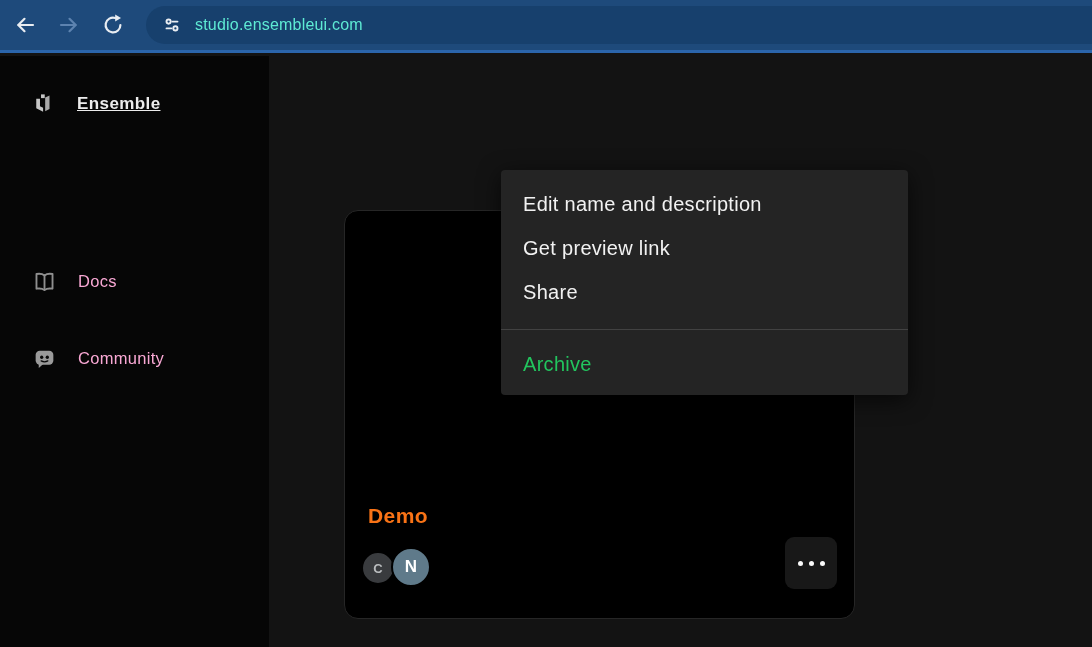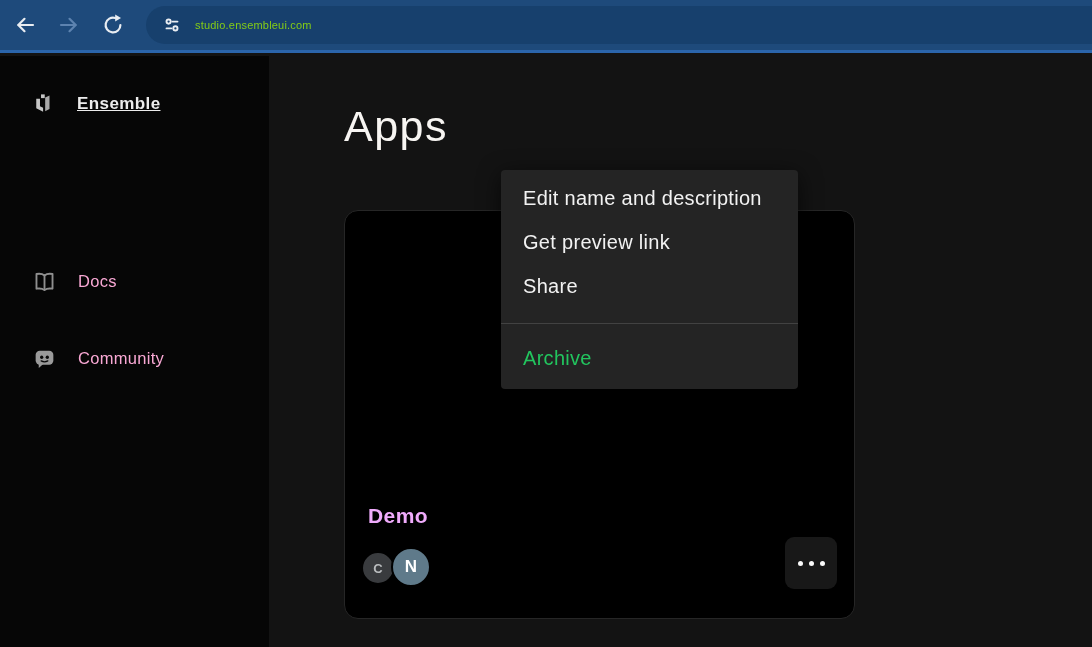--- a/index.html
+++ b/index.html
@@ -24,21 +24,21 @@
   .omnibox {
     flex:1; height:38px; margin-left:8px;
     background:#17406d; border-radius:19px 0 0 19px;
     display:flex; align-items:center; padding-left:13px;
   }
   .omnibox-icon-wrap {
     width:26px; height:26px; border-radius:50%;
     display:flex; align-items:center; justify-content:center;
   }
   .omnibox-url {
-    color:#84cc16; font-size:11px; margin-left:10px; letter-spacing:0.2px;
+    color:#5eead4; font-size:16px; margin-left:10px; letter-spacing:0.2px;
   }
 
   
   .sidebar {
     position:absolute; top:56px; left:0; width:269px; height:591px;
     background:#060606;
   }
   .brand { position:absolute; top:33px; left:29px; display:flex; align-items:center; }
   .brand-label { color:#ececec; font-size:17px; font-weight:700; margin-left:19px; letter-spacing:0.4px;text-decoration:underline; }
   .nav-item {
@@ -60,21 +60,21 @@
   .page-title {
     position:absolute; top:46px; left:75px;
     color:#f7f5f2; font-size:43px; font-weight:300; letter-spacing:1.5px;
   }
   .app-card {
     position:absolute; top:154px; left:75px; width:511px; height:409px;
     background:#000000; border:1px solid #262626; border-radius:14px;
   }
   .app-name {
     position:absolute; top:293px; left:23px;
-    color:#f0abfc; font-size:21px; font-weight:700; letter-spacing:0.4px;
+    color:#f97316; font-size:21px; font-weight:700; letter-spacing:0.4px;
   }
   .avatar {
     position:absolute; border-radius:50%;
     display:flex; align-items:center; justify-content:center;
     border:2px solid #000;
   }
   .avatar-c {
     top:340px; left:16px; width:34px; height:34px;
     background:#393b3e; color:#b9bcbe; font-size:13px; font-weight:700; z-index:1;
   }
@@ -84,23 +84,23 @@
   }
   .more-btn {
     position:absolute; top:326px; left:440px; width:52px; height:52px;
     background:#181818; border-radius:9px; cursor:pointer;
     display:flex; align-items:center; justify-content:center; gap:6px;
   }
   .more-btn .dot { width:5px; height:5px; border-radius:50%; background:#fafafa; }
 
   
   .context-menu {
-    position:absolute; top:170px; left:501px; width:297px;
+    position:absolute; top:170px; left:501px; width:407px;
     background:#242424; border-radius:4px; z-index:10;
-    padding:6px 0 9px 0;
+    padding:12px 0 9px 0;
     box-shadow:0 5px 22px rgba(0,0,0,0.65);
   }
   .menu-item {
     height:44px; line-height:44px; padding-left:22px;
     color:#f2f2f2; font-size:20px; letter-spacing:0.3px; cursor:pointer;
     white-space:nowrap;
   }
   .menu-item.highlighted { background:#121212; }
   .menu-divider { height:1px; background:#424242; margin-top:15px; }
   .menu-item.danger { margin-top:12px; color:#22c55e; }
@@ -171,21 +171,20 @@
           <circle cx="9.3" cy="10.8" r="1.6" fill="#0a0a0a"></circle>
           <circle cx="14.7" cy="10.8" r="1.6" fill="#0a0a0a"></circle>
           <path d="M8.8 14.3 C10.8 15.4 13.2 15.4 15.2 14.3" stroke="#0a0a0a" stroke-width="1.2" stroke-linecap="round"></path>
         </svg>
       </span>
       <span class="nav-label">Community</span>
     </div>
   </div>
 
   <div class="main">
-    <h1 class="page-title">Apps</h1>
 
     <div class="app-card">
       <div class="app-name">Demo</div>
       <div class="avatar avatar-c">C</div>
       <div class="avatar avatar-n">N</div>
       <div class="more-btn">
         <span class="dot"></span>
         <span class="dot"></span>
         <span class="dot"></span>
       </div>

